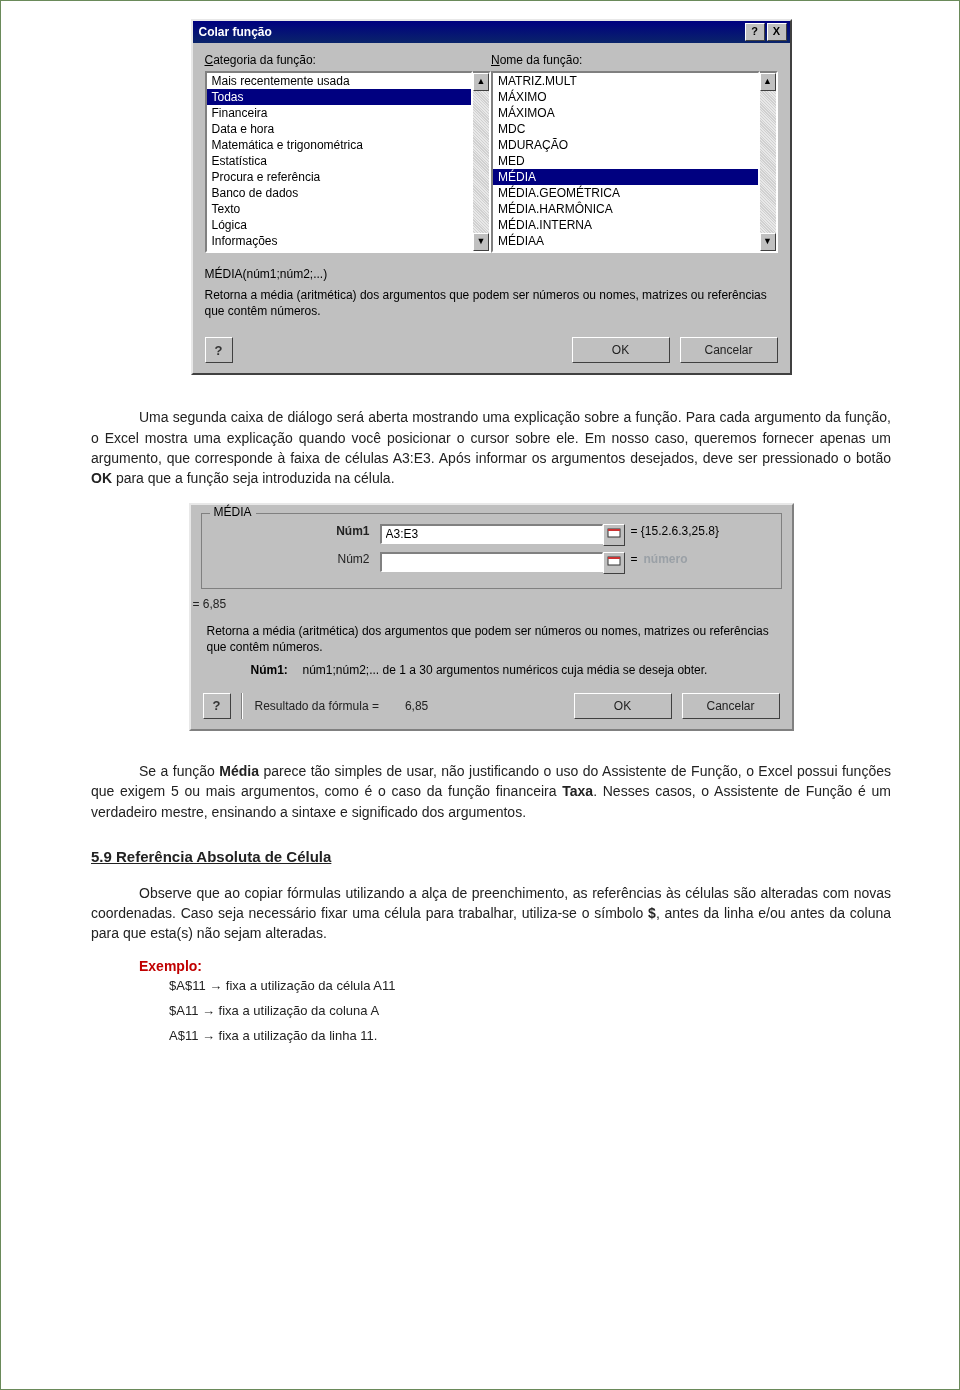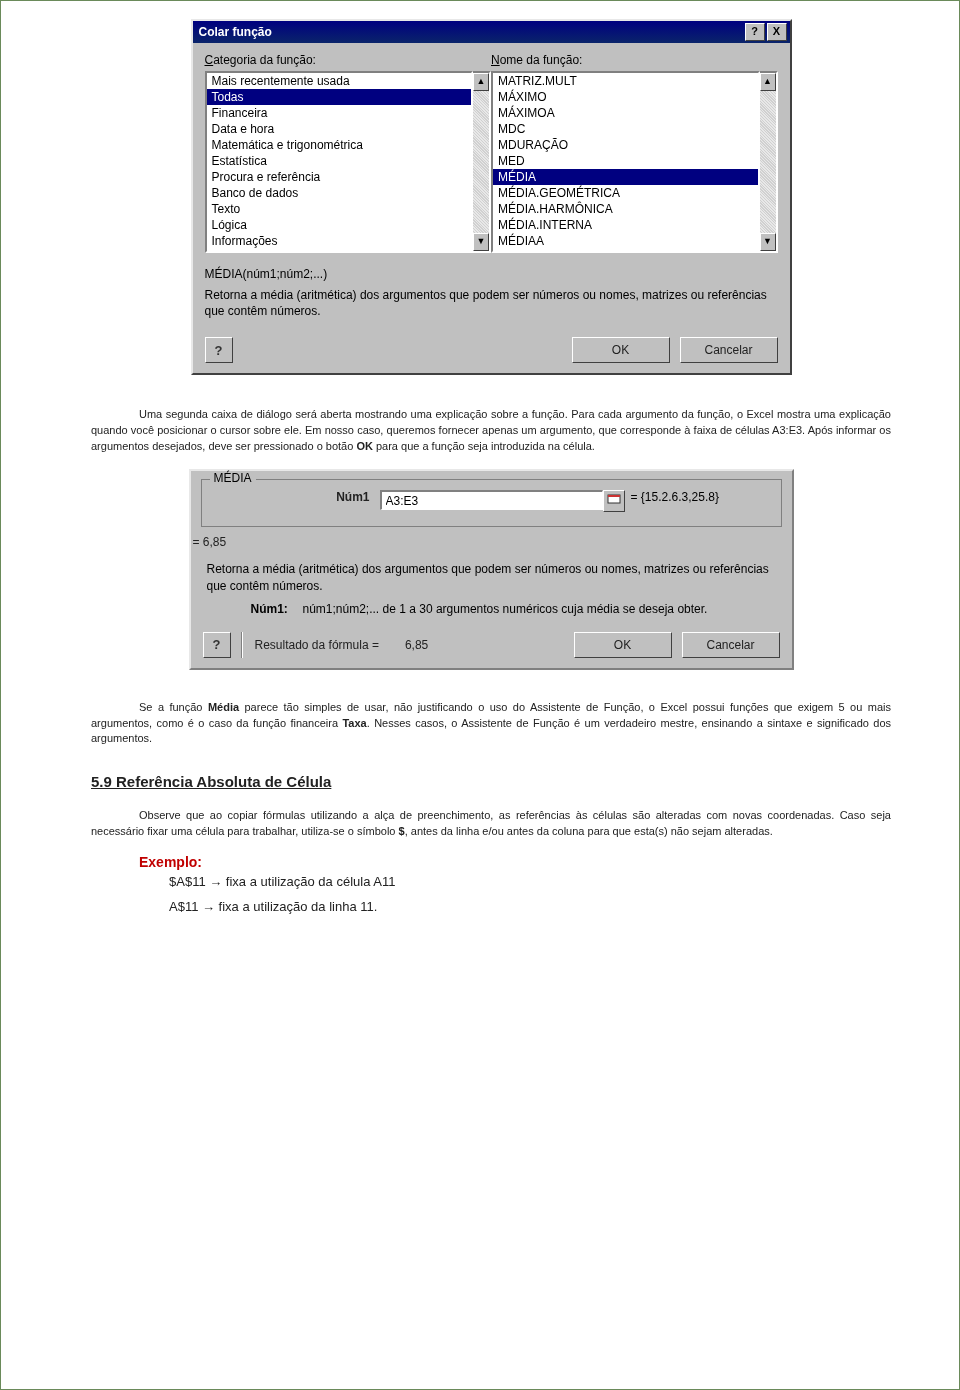--- a/index.html
+++ b/index.html
@@ -139,21 +139,21 @@
     border-top: 1px solid #fff;
     border-left: 1px solid #fff;
     border-right: 1px solid #404040;
     border-bottom: 1px solid #404040;
     font-size: 12px;
     display: flex; align-items: center; justify-content: center;
     cursor: pointer;
   }
 
   
-  .prose { font-family: Verdana, Geneva, sans-serif; font-size: 11px; line-height: 1.45; text-align: justify; }
+  .prose { font-family: Verdana, Geneva, sans-serif; font-size: 14px; line-height: 1.45; text-align: justify; }
   .prose p { margin: 0 0 14px 0; text-indent: 48px; }
   .prose b { font-weight: bold; }
   h3.secthead {
     font-family: Verdana, Geneva, sans-serif;
     font-size: 15px;
     font-weight: bold;
     text-decoration: underline;
     margin: 26px 0 18px 0;
   }
   .exemplo-lbl {
@@ -326,20 +326,32 @@
           <div class="alab bold">Núm1</div>
           <input class="arginput" value="A3:E3" style="">
           <div class="refbtn">
             <svg viewBox="0 0 14 14">
                 <rect x="1" y="1" width="12" height="8" fill="#fff" stroke="#333"></rect>
                 <rect x="1" y="1" width="12" height="2" fill="#c33"></rect>
               </svg>
           </div>
           <span class="eqtext">= {15.2.6.3,25.8}</span>
         </div>
+        <div class="argrow">
+          <div class="alab">Núm2</div>
+          <input class="arginput" value="" style="">
+          <div class="refbtn">
+            <svg viewBox="0 0 14 14">
+                <rect x="1" y="1" width="12" height="8" fill="#fff" stroke="#333"></rect>
+                <rect x="1" y="1" width="12" height="2" fill="#c33"></rect>
+              </svg>
+          </div>
+          <span class="eqtext">=</span>
+          <span class="eqtext dim">número</span>
+        </div>
       </div>
     </div>
     <div class="midresult">=  6,85</div>
     <div class="d2desc">Retorna a média (aritmética) dos argumentos que podem ser números ou nomes, matrizes ou referências que contêm números.</div>
     <div class="d2arghelp">
       <span class="lead">Núm1:</span>
       <span>núm1;núm2;... de 1 a 30 argumentos numéricos cuja média se deseja obter.</span>
     </div>
     <div class="d2footer">
       <div class="resline">
@@ -367,16 +379,17 @@
 
   <div class="prose">
     <p>
       <span>Observe que ao copiar fórmulas utilizando a alça de preenchimento, as referências às células são alteradas com novas coordenadas. Caso seja necessário fixar uma célula para trabalhar, utiliza-se o símbolo </span><b>$</b><span>, antes da linha e/ou antes da coluna para que esta(s) não sejam alteradas.</span>
     </p>
   </div>
 
   <div class="exemplo-lbl">Exemplo:</div>
   <div class="ex-lines">
     <div>$A$11 → fixa a utilização da célula A11</div>
+    <div>$A11 → fixa a utilização da coluna A</div>
     <div>A$11 → fixa a utilização da linha 11.</div>
   </div>
 
 </div>
 
 </body></html>

